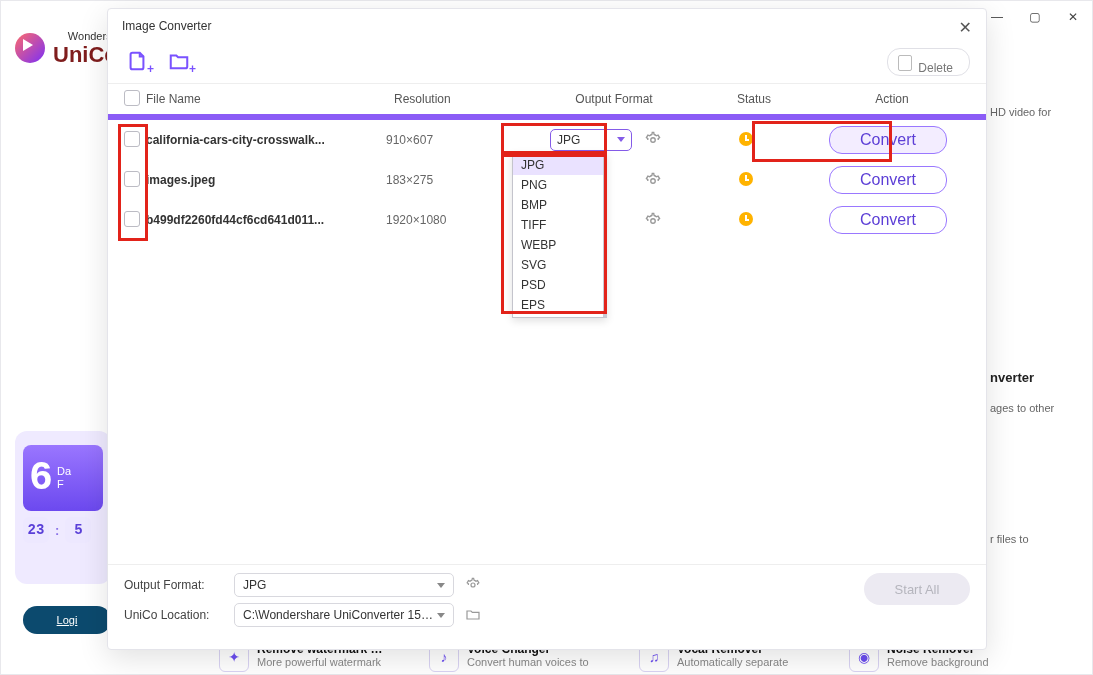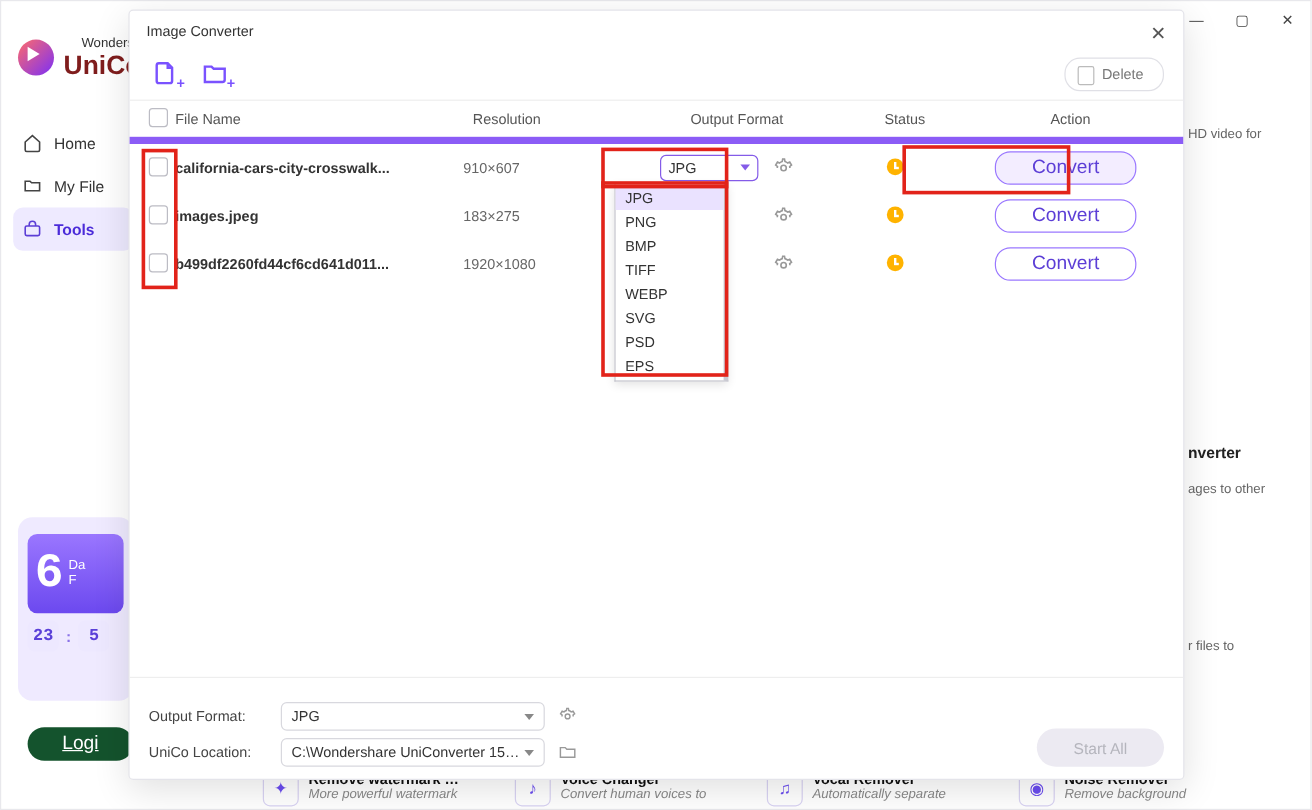--- a/index.html
+++ b/index.html
@@ -59,57 +59,57 @@
 }
 .promo-big .num{ font-size:40px; font-weight:700; font-family:"Courier New",monospace;}
 .promo-big .col{ font-size:11px; margin-left:4px; line-height:1.2;}
 .promo-row{ display:flex; gap:6px; margin:6px 4px;}
 .promo-row .cell{
   flex:none; width:26px; height:26px; background:#ede8ff; border-radius:6px; text-align:center;
   font-family:"Courier New",monospace; font-size:14px; line-height:26px; font-weight:700; color:#5a40d8;
 }
 .login-btn{
   position:absolute; left:22px; top:605px; width:88px; height:28px; border-radius:14px;
-  background:#14532d; color:#fff; text-align:center; line-height:28px; font-size:16px;text-decoration:underline;
+  background:#0c4a6e; color:#fff; text-align:center; line-height:28px; font-size:11px;text-decoration:underline;
 }
 
 
 .right-panels{ position:absolute; right:10px; top:88px; width:92px;}
 .rp{ color:#666; font-size:11px; margin:0 0 22px 0;}
 .rp .t{ display:block; color:#222; font-weight:600; font-size:13px; margin-bottom:17px;}
 
 
 .tools-row{
   position:absolute; left:218px; bottom:2px; display:flex; gap:20px;
   color:#555; font-size:11px;
 }
 .tools-row .tcell{ display:flex; gap:8px; align-items:flex-start; width:190px;}
 .tools-row .tic{ width:28px;height:28px;border:1px solid #d9d3f3;border-radius:6px; display:flex;align-items:center;justify-content:center;font-size:14px;color:#6b4df0;}
 .tools-row .tlab .t1{ font-size:12px; color:#111; font-weight:600;}
-.tools-row .tlab .t2{ color:#888;font-style:italic;}
+.tools-row .tlab .t2{ color:#888;}
 
 
 .modal{
   position:absolute; left:107px; top:8px; width:878px; height:640px;
   background:#fff; border:1px solid #e4e4ea; border-radius:4px;
   box-shadow:0 8px 30px rgba(0,0,0,.12);
   display:flex; flex-direction:column;
 }
 .modal-title{ padding:10px 14px 8px; font-size:12px; color:#333; position:relative;}
 .modal-close{ position:absolute; right:14px; top:9px; color:#555; font-size:16px;}
 .toolbar{
   height:42px; border-bottom:1px solid #eee; display:flex; align-items:center; padding:0 16px;
   justify-content:space-between;
 }
 .toolbar-left{ display:flex; gap:14px;}
 .tb-ic{ width:28px; height:24px; position:relative;}
 .tb-file svg, .tb-folder svg{ width:26px; height:22px;}
 .delete-btn{
   height:26px; padding:0 16px 0 30px; border:1px solid #e0e0e6; border-radius:13px;
-  color:#777; font-size:12px; position:relative; display:flex; align-items:center;
+  color:#777; font-size:12px; position:relative; display:flex; align-items:flex-end;
 }
 .delete-btn:before{
   content:""; position:absolute; left:10px; top:6px; width:12px; height:14px;
   border:1.5px solid #bbb; border-radius:2px;
 }
 
 .table-head{
   display:flex; align-items:center; height:30px; border-bottom:6px solid #8b5cf6;
   padding:0 16px; color:#555; font-size:12px;
 }
@@ -159,21 +159,21 @@
   position:absolute; left:404px; top:32px; width:90px;
   border:1px solid #c4c4cc; border-right:4px solid #c9c9d2;
   background:#fff; box-shadow:0 3px 8px rgba(0,0,0,.12);
   padding:2px 0;
 }
 .dd-item{ padding:3px 8px; font-size:12px; color:#333;}
 .dd-item.sel{ background:#eae2ff;}
 
 
 .modal-footer{
-  border-top:1px solid #eee; height:66px; padding:8px 16px 10px; display:flex; gap:24px; align-items:flex-end;
+  border-top:1px solid #eee; height:66px; padding:8px 16px 10px; display:flex; gap:24px; align-items:flex-start;
 }
 .foot-left{ display:grid; grid-template-columns:100px 220px 26px; row-gap:6px; column-gap:10px; align-items:center;}
 .foot-lab{ font-size:12px; color:#444;}
 .foot-sel{
   height:24px; border:1px solid #d8d8de; border-radius:5px; display:flex; align-items:center;
   padding:0 8px; font-size:12px; color:#333; position:relative; box-sizing:border-box;
 }
 .foot-sel .caret{
   position:absolute; right:8px; top:9px; width:0;height:0;
   border-left:4px solid transparent;border-right:4px solid transparent;border-top:5px solid #888;
@@ -201,47 +201,20 @@
   </div>
 
   <div class="brand">
     <div class="brand-logo"></div>
     <div class="brand-text">
       <div class="w1">Wondersh</div>
       <div class="w2">UniCo</div>
     </div>
   </div>
 
-  <div class="sidebar">
-    <div class="sidebar-item">
-      <span class="s-icon">
-        <svg viewBox="0 0 24 24" width="16" height="16" fill="none" stroke="#444" stroke-width="2">
-            <path d="M3 11l9-8 9 8v10a2 2 0 0 1-2 2H5a2 2 0 0 1-2-2z"></path>
-          </svg>
-      </span>
-      <span>Home</span>
-    </div>
-    <div class="sidebar-item">
-      <span class="s-icon">
-        <svg viewBox="0 0 24 24" width="16" height="16" fill="none" stroke="#444" stroke-width="2">
-            <path d="M3 6h6l2 2h10v10H3z"></path>
-          </svg>
-      </span>
-      <span>My File</span>
-    </div>
-    <div class="sidebar-item active">
-      <span class="s-icon">
-        <svg viewBox="0 0 24 24" width="16" height="16" fill="none" stroke="#5c3ed6" stroke-width="2">
-            <rect x="3" y="8" width="18" height="12" rx="2"></rect>
-            <path d="M8 8V6a4 4 0 0 1 8 0v2"></path>
-          </svg>
-      </span>
-      <span>Tools</span>
-    </div>
-  </div>
 
   <div class="promo-box">
     <div class="promo-big">
       <span class="num">6</span>
       <span class="col">
         <span>Da</span><br>
         <span>F</span>
       </span>
     </div>
     <div class="promo-row">

